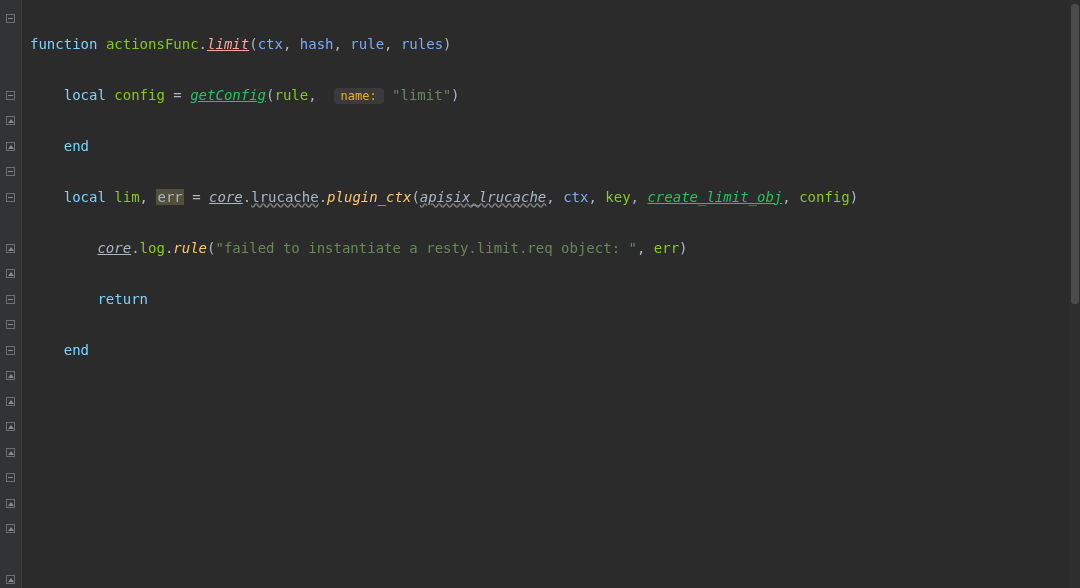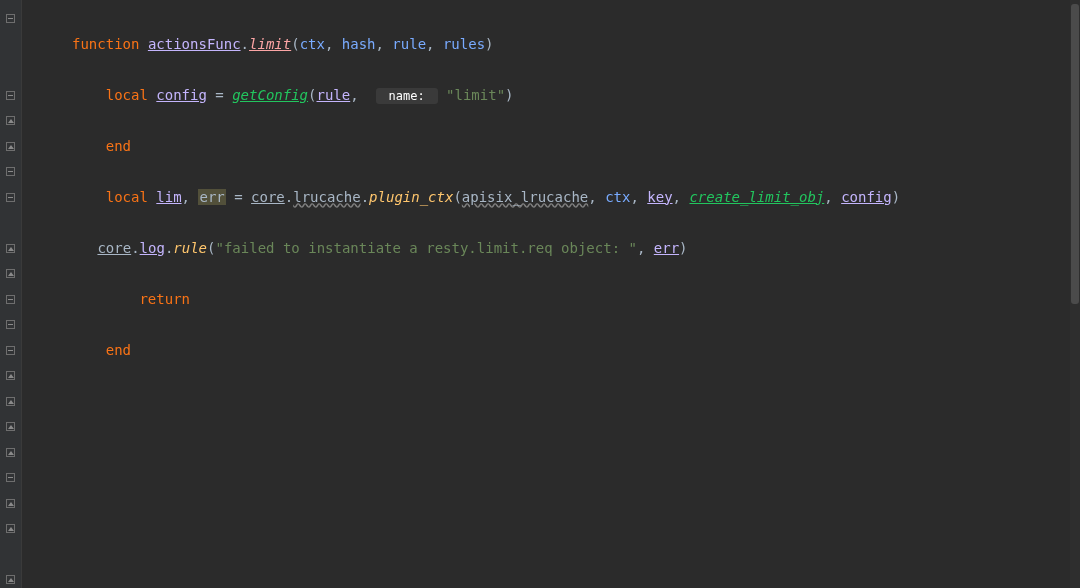--- a/index.html
+++ b/index.html
@@ -46,29 +46,29 @@
   }
   .code {
     position: absolute;
     left: 22px;
     right: 8px;
     top: 6px;
     white-space: pre;
   }
   .line { display: block; height: 25.5px; padding-left: 8px; }
   
-  .kw      { color: #f97316; margin-left: 42px; }               
+  .kw      { color: #7dd3fc; }               
   .fn      { color: #fca5a5; font-style: italic; text-decoration: underline; } 
-  .ident   { color: #c4b5fd; text-decoration: underline; }
+  .ident   { color: #84cc16; }
   .param   { color: #79abff; }               
   .call    { color: #22c55e; font-style: italic; text-decoration: underline; } 
-  .callns  { color: #a9b7c6; text-decoration: underline; } 
+  .callns  { color: #a9b7c6; font-style: italic; text-decoration: underline; } 
   .method  { color: #ffc66d; font-style: italic; }               
   .str     { color: #6a8759; }
-  .hint    { color: #ffffff; background: #3a3a3a; padding: 1px 13px; border-radius: 3px; font-size: 12px; }
+  .hint    { color: #eab308; background: #3a3a3a; padding: 1px 7px; border-radius: 3px; font-size: 12px; }
   .hl-err  { background: #52503a; padding: 0 1px; }
   .wave    { text-decoration: underline; text-decoration-style: wavy; text-decoration-color: #808080; }
   .scroll-track {
     position: absolute;
     right: 0; top: 0; bottom: 0;
     width: 10px;
     background: #2e2e2e;
   }
   .scroll-thumb {
     position: absolute;

